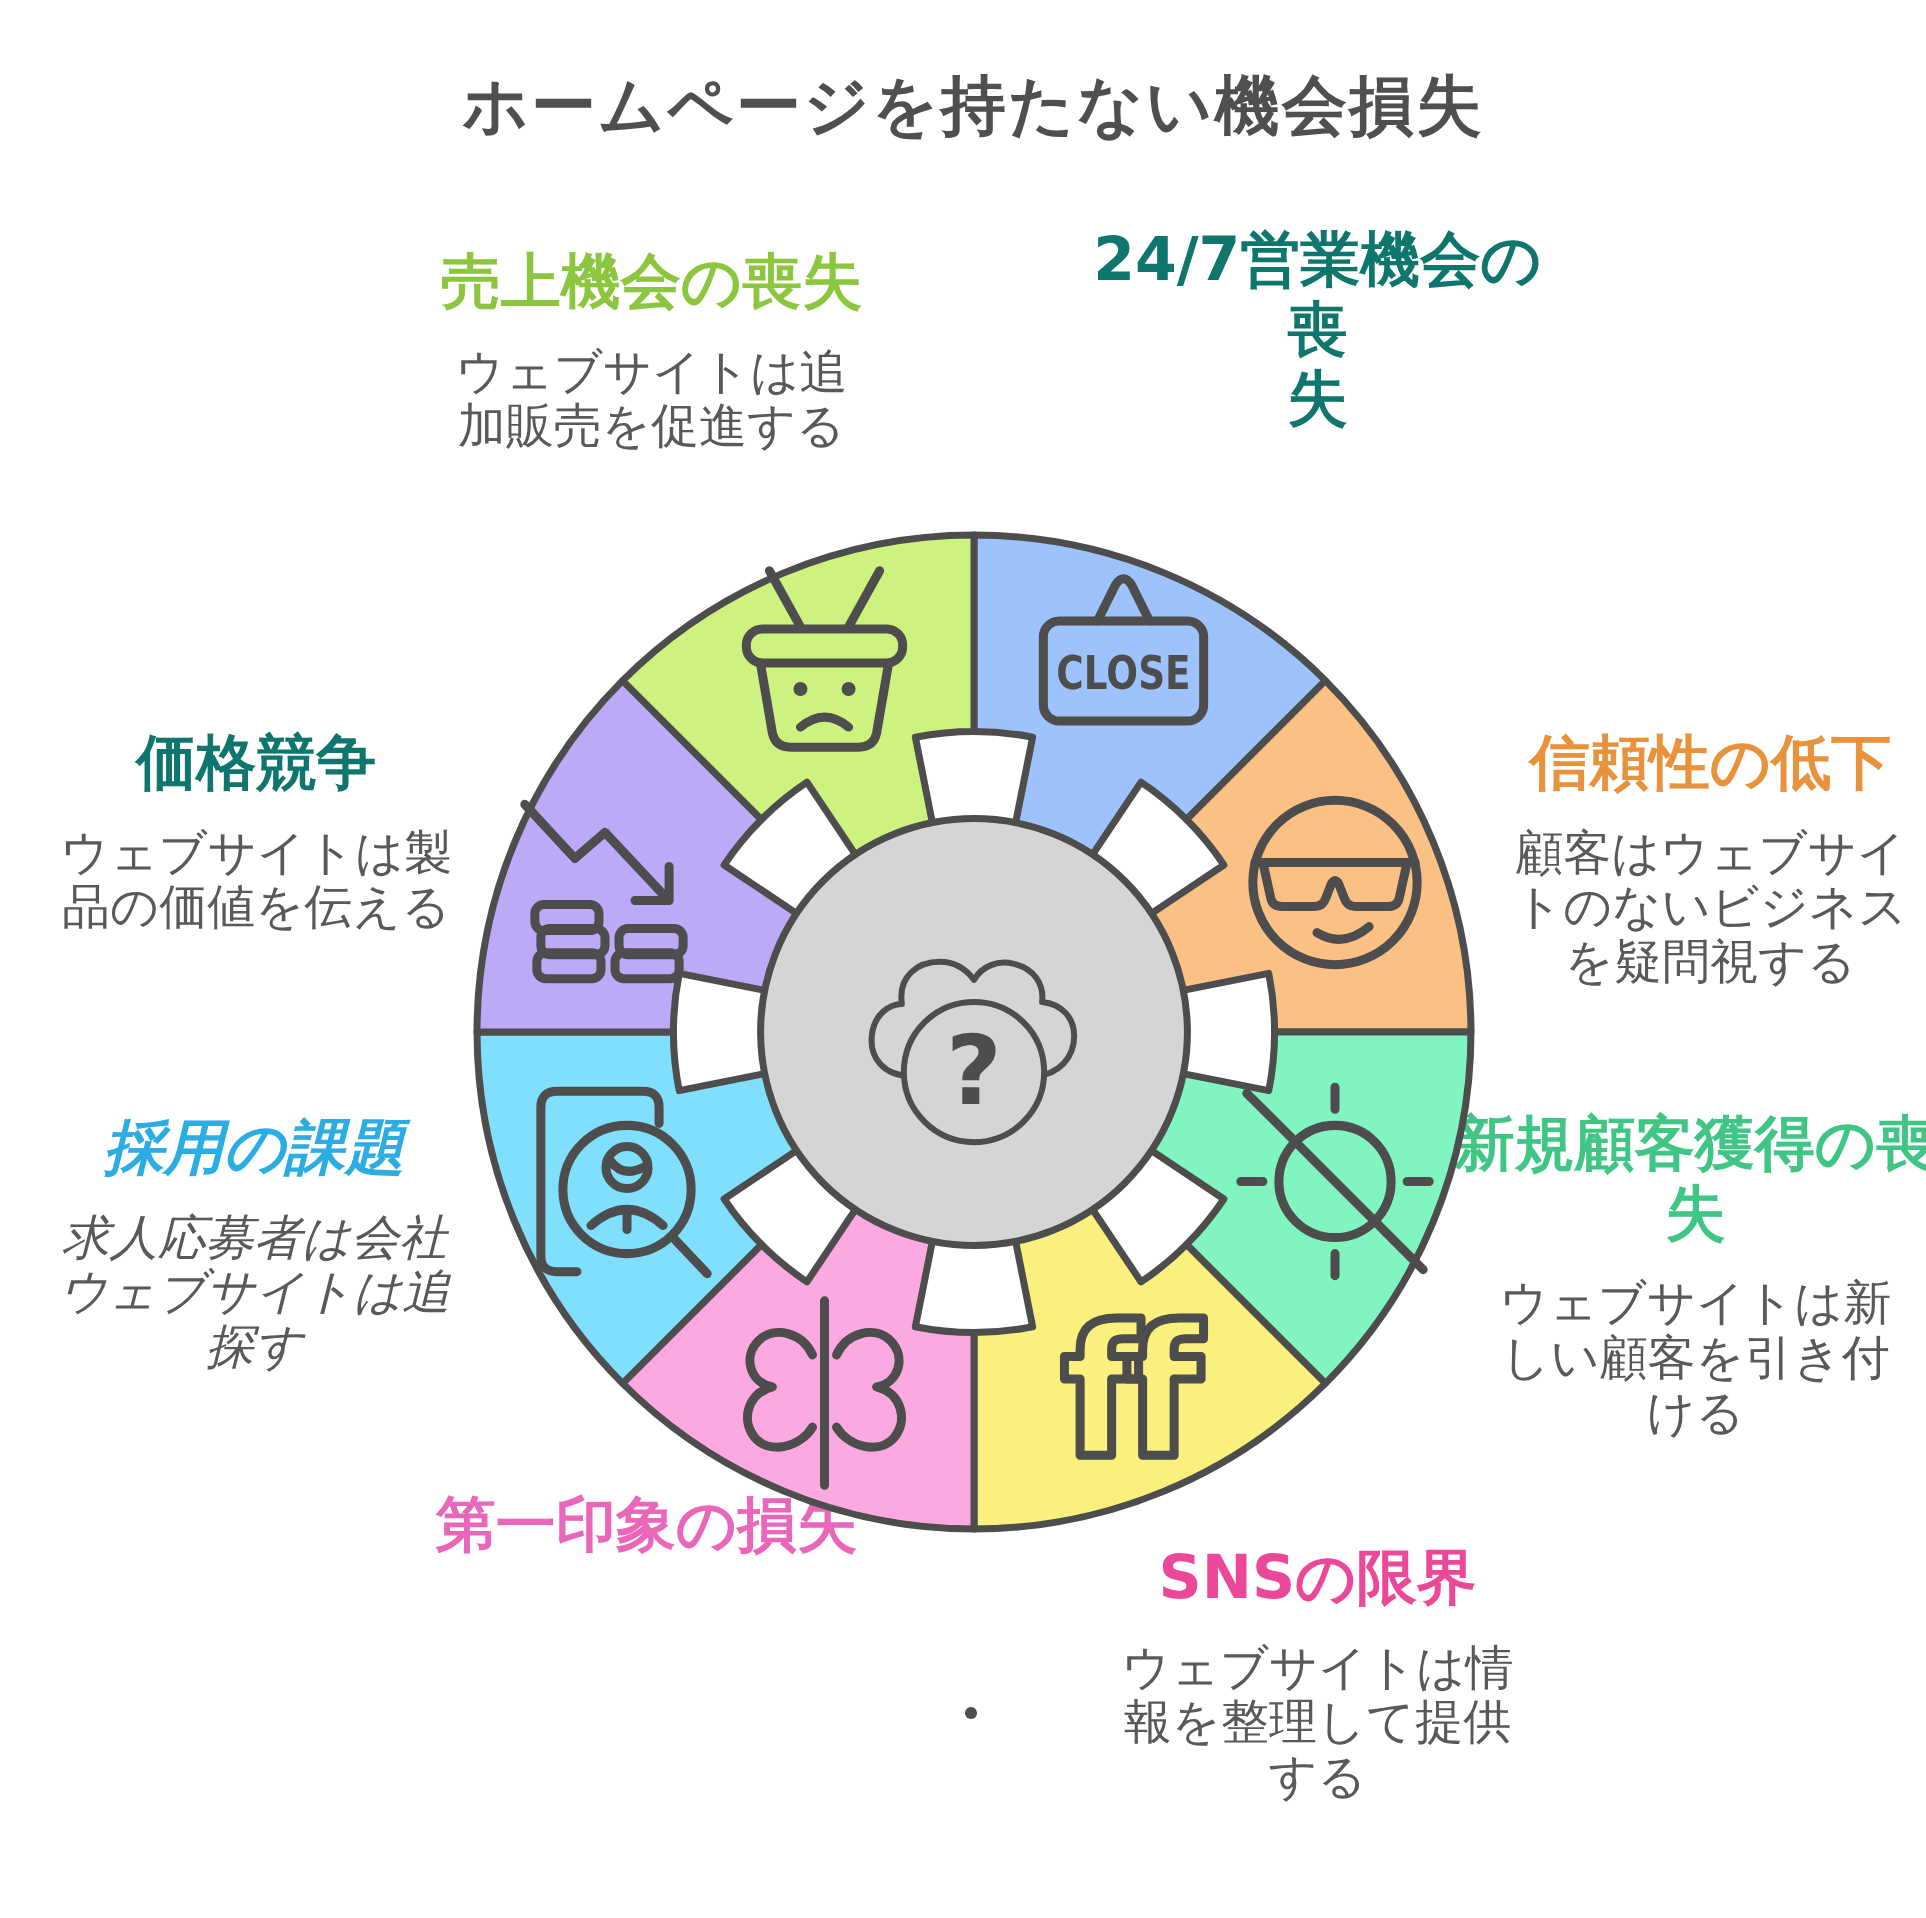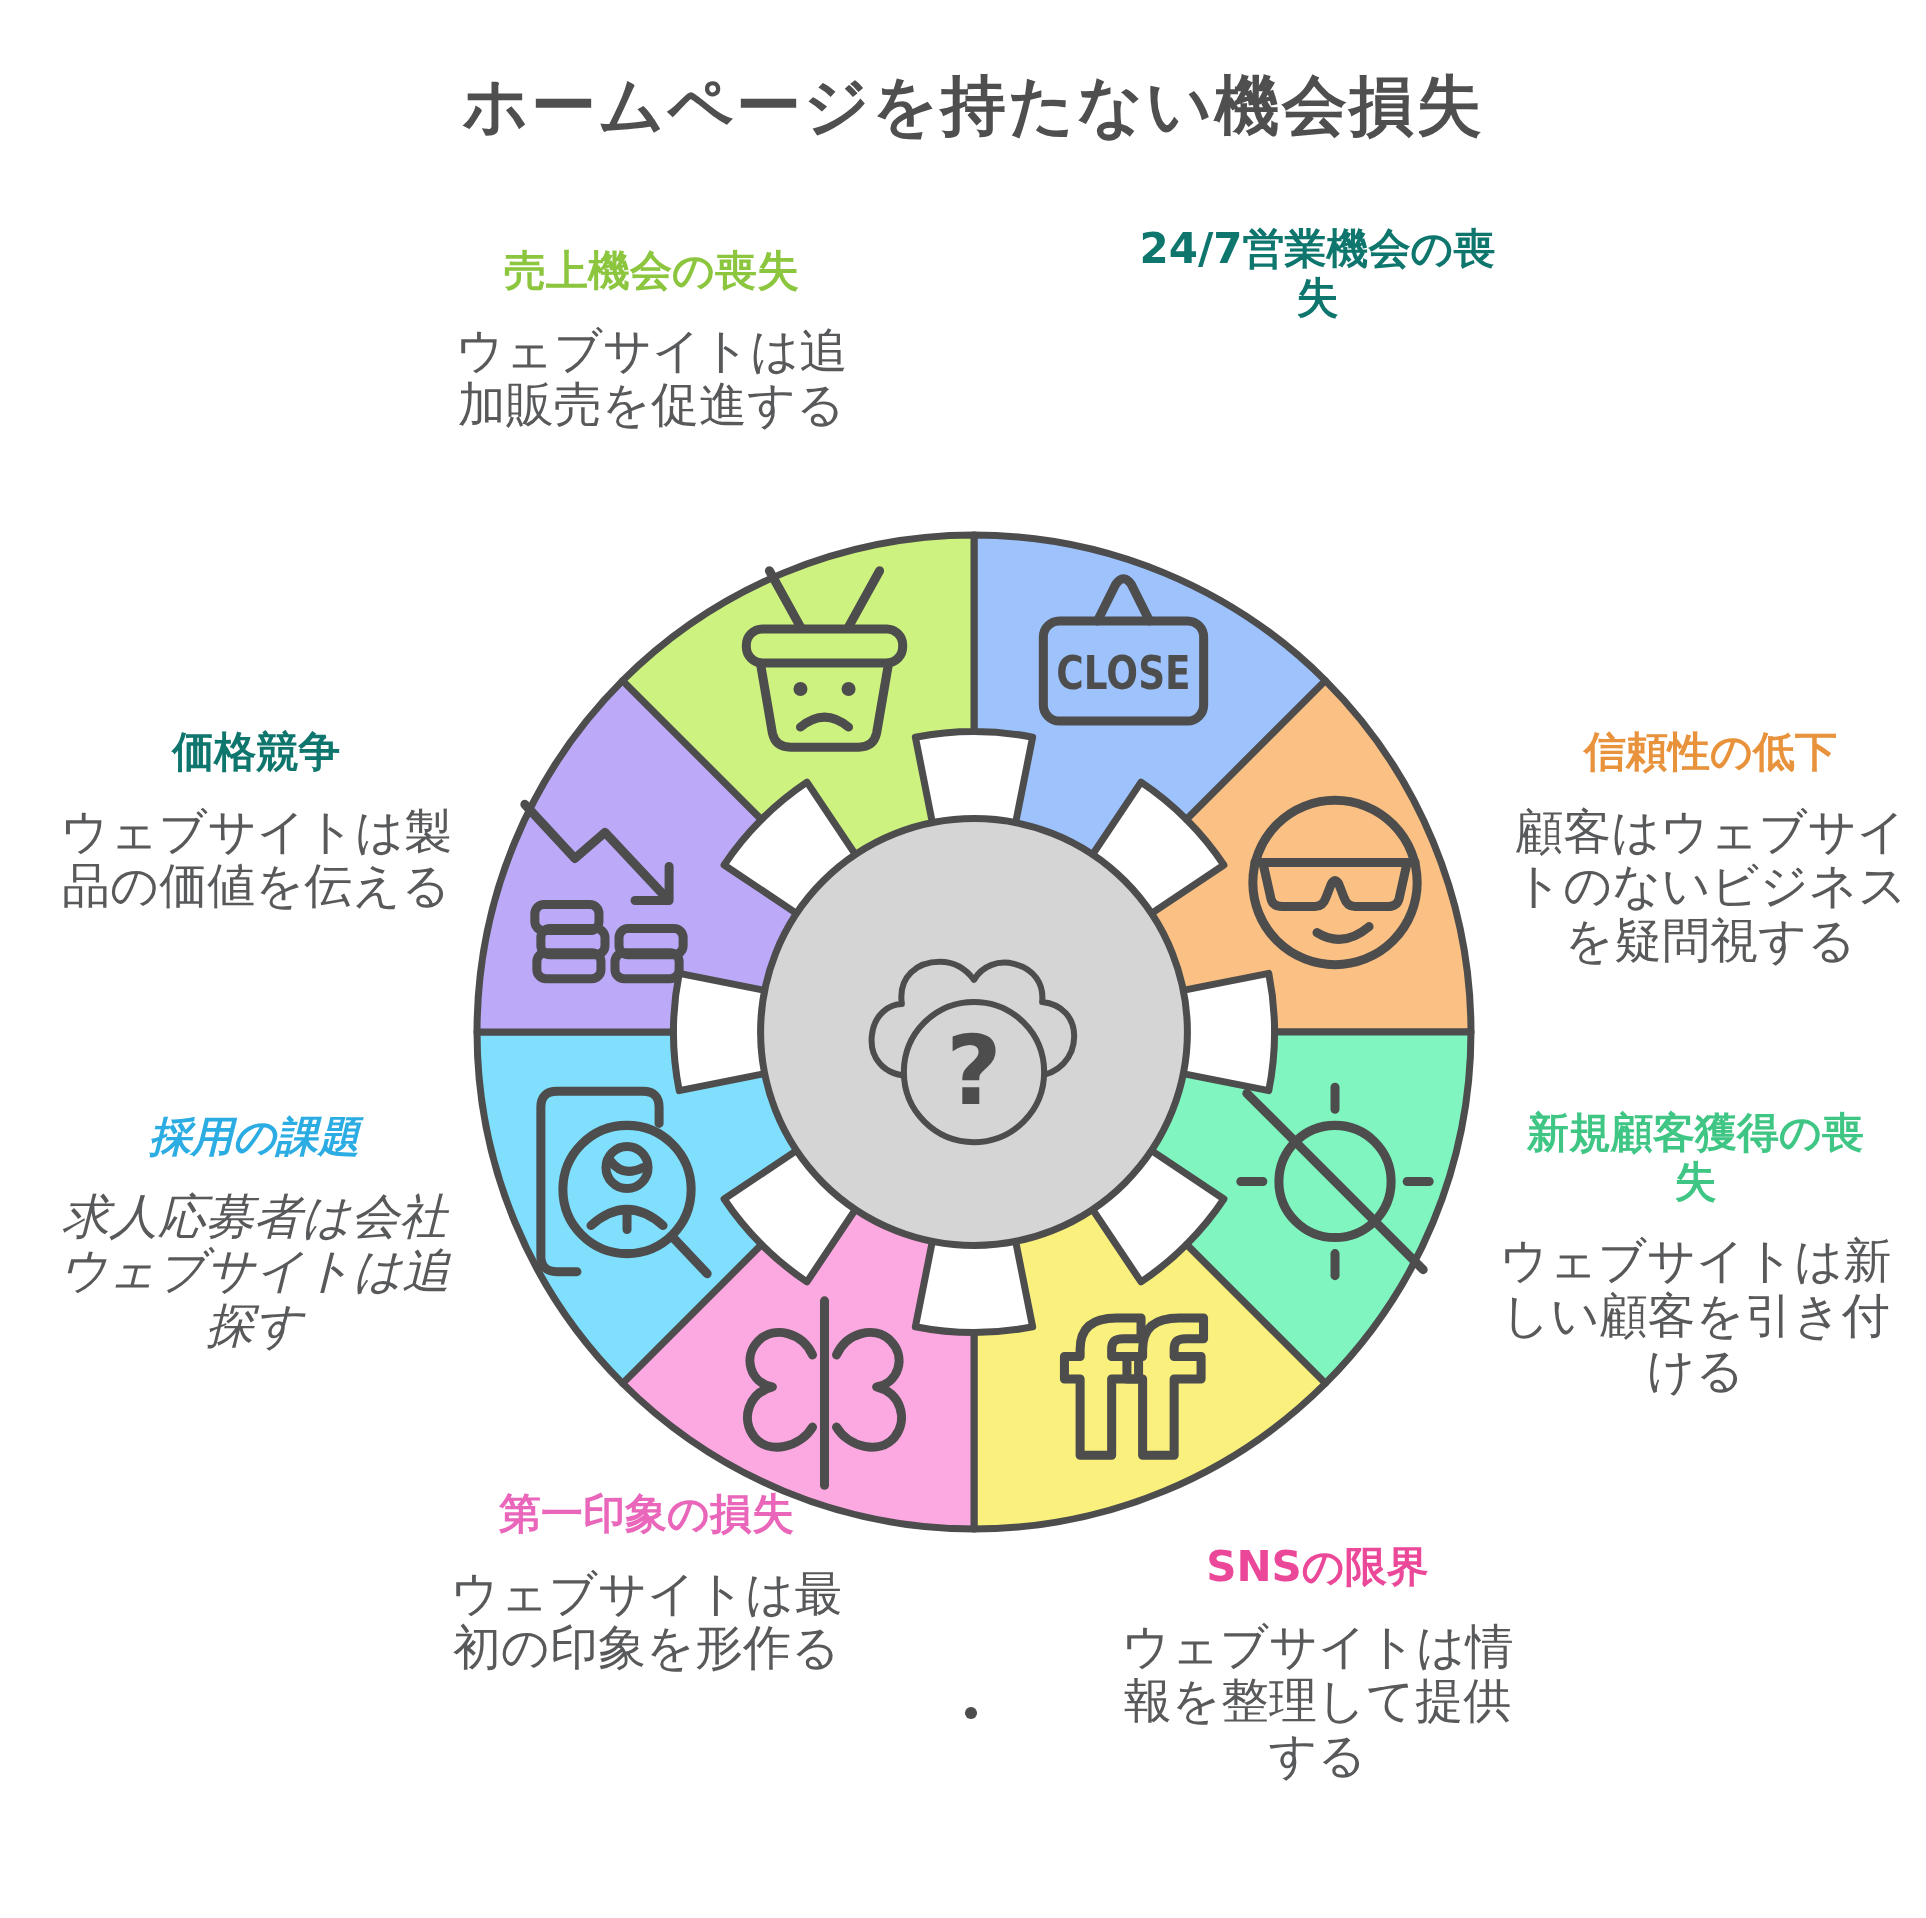--- a/index.html
+++ b/index.html
@@ -6,21 +6,21 @@
   body{font-family:"DejaVu Sans","Liberation Sans",sans-serif;background:#ffffff;}
   .page{position:relative;width:1946px;height:1918px;background:#ffffff;overflow:hidden;}
 
   .title{
     position:absolute;left:0;top:67px;width:100%;
     text-align:center;font-size:65px;font-weight:700;color:#4F4F4F;
     letter-spacing:2.3px;line-height:1.2;
   }
 
   .section{position:absolute;width:501px;text-align:center;}
-  .sec-title{font-size:42px;font-weight:700;line-height:1.16;white-space:pre-line;margin:0 0 27px 0;}
+  .sec-title{font-size:60px;font-weight:700;line-height:1.16;white-space:pre-line;margin:0 0 27px 0;}
   .sec-body{font-size:48px;font-weight:400;line-height:1.14;white-space:pre-line;color:#58595B;margin:0;}
 
   .sec-sales          {left:401px;top:247px;}
   .sec-always-open    {left:1067px;top:225px;}
   .sec-trust          {left:1460px;top:728px;}
   .sec-new-customers  {left:1445px;top:1109px;}
   .sec-sns            {left:1067px;top:1543px;}
   .sec-first-impression{left:396px;top:1490px;}
   .sec-recruiting     {left:3.9px;top:1113px;font-style:italic;}
   .sec-price          {left:5.8px;top:728px;}
@@ -69,22 +69,20 @@
 
   <div class="section sec-sns">
     <div class="sec-title c-sns">SNSの限界</div>
     <div class="sec-body">ウェブサイトは情
 報を整理して提供
 する</div>
   </div>
 
   <div class="section sec-first-impression">
     <div class="sec-title c-first">第一印象の損失</div>
-    <div class="sec-body">ウェブサイトは最
-初の印象を形作る</div>
   </div>
 
   <div class="section sec-recruiting">
     <div class="sec-title c-recruit">採用の課題</div>
     <div class="sec-body">求人応募者は会社
 ウェブサイトは追
 探す</div>
   </div>
 
   <div class="section sec-price">

